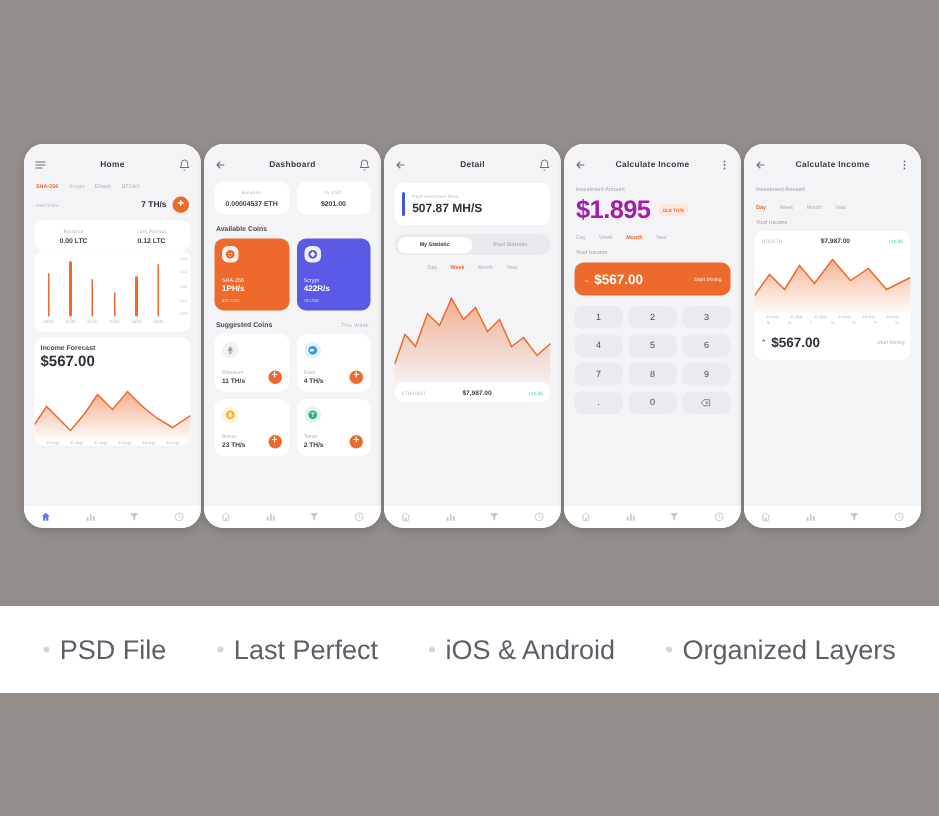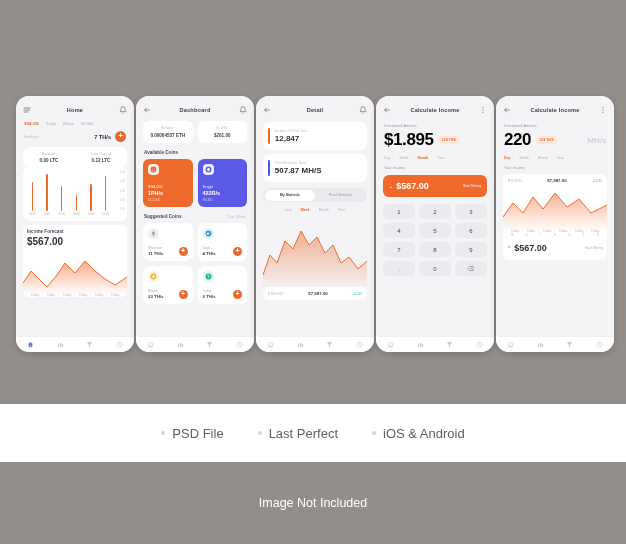--- a/index.html
+++ b/index.html
@@ -120,21 +120,21 @@
   .period span { font-size: 3.6px; color: #b0b0ba; }
   .period span.on { color: #ee6a2c; font-weight: bold; }
   .pair-row { display: flex; align-items: center; justify-content: space-between; padding: 4px 5px; }
   .pair-name { font-size: 3.2px; color: #b6b6c0; }
   .pair-val { font-size: 4.4px; font-weight: bold; color: #3b3b47; }
   .pair-chg { font-size: 3.2px; color: #3cc29a; }
 
   
   .inv-lbl { font-size: 3.8px; color: #9a9aa6; padding: 6px 1px 2px; }
   .inv-row { display: flex; align-items: center; gap: 5px; padding: 0 1px; }
-  .inv-amt { font-size: 17px; font-weight: bold; color: #000000; letter-spacing: -.4px; }
+  .inv-amt { font-size: 17px; font-weight: bold; color: #a21caf; letter-spacing: -.4px; }
   .badge { background: #fde8dc; color: #ee6a2c; font-size: 3.2px; font-weight: bold;
            border-radius: 3px; padding: 2px 3px; }
   .unit { font-size: 8px; color: #c2c2cc; margin-left: auto; }
   .period4 { display: flex; gap: 9px; padding: 6px 1px 4px; }
   .period4 span { font-size: 3.6px; color: #b0b0ba; }
   .period4 span.on { color: #ee6a2c; font-weight: bold; }
   .income-bar { background: #ee6a2c; border-radius: 6px; padding: 6px 6px;
                 display: flex; align-items: center; justify-content: space-between; margin-top: 3px; }
   .ib-left { display: flex; align-items: center; gap: 3px; }
   .ib-amt { font-size: 9px; font-weight: bold; color: #fff; }
@@ -162,21 +162,21 @@
   .navbar .ni { width: 7px; height: 7px; color: #c3c3cd; }
   .navbar .ni svg { width: 100%; height: 100%; display: block; }
   .navbar .ni.active { color: #5a7ae6; }
 
   
   .feat-band { position: absolute; left: 0; top: 404px; width: 626px; height: 58px;
                background: #ffffff; display: flex; align-items: center; justify-content: center;
                gap: 34px; }
   .feat { display: flex; align-items: center; gap: 7px; }
   .dot { width: 4px; height: 4px; border-radius: 50%; background: #d4d4d9; }
-  .feat-txt { font-size: 13px; color: #5e5e68; }
+  .feat-txt { font-size: 18px; color: #5e5e68; }
   .notice { position: absolute; left: 0; top: 462px; width: 626px; height: 82px;
             background: #948e8b; display: flex; align-items: center; justify-content: center; }
   .notice-txt { color: #ffffff; font-size: 12.5px; }
 </style>
 </head>
 <body>
 
 <div class="poster">
 
 
@@ -491,27 +491,20 @@
             </span>
           <span class="hdr-title">Detail</span>
           <span class="ic">
               <svg viewBox="0 0 24 24" fill="none" stroke="currentColor" stroke-width="2">
                 <path d="M18 8a6 6 0 10-12 0c0 7-3 9-3 9h18s-3-2-3-9"></path>
                 <path d="M13.7 21a2 2 0 01-3.4 0"></path>
               </svg>
             </span>
         </div>
 
-        <div class="card stat-card">
-          <div class="stat-bar" style="background:#ee6a2c"></div>
-          <div>
-            <div class="lbl-mini">Income Of Past Year</div>
-            <div class="stat-val">12,847</div>
-          </div>
-        </div>
 
         <div class="card stat-card">
           <div class="stat-bar" style="background:#3b5bdb"></div>
           <div>
             <div class="lbl-mini">Pool Hashrate Now</div>
             <div class="stat-val">507.87 MH/S</div>
           </div>
         </div>
 
         <div class="toggle">
@@ -672,25 +665,20 @@
           <span class="ic">
               <svg viewBox="0 0 24 24" fill="currentColor">
                 <circle cx="12" cy="5" r="1.8"></circle>
                 <circle cx="12" cy="12" r="1.8"></circle>
                 <circle cx="12" cy="19" r="1.8"></circle>
               </svg>
             </span>
         </div>
 
         <div class="inv-lbl">Investment Amount</div>
-        <div class="inv-row">
-          <span class="inv-amt">220</span>
-          <span class="badge">12.8 TH/S</span>
-          <span class="unit">MH/s</span>
-        </div>
 
         <div class="period4">
           <span class="on">Day</span>
           <span>Week</span>
           <span>Month</span>
           <span>Year</span>
         </div>
 
         <div class="inv-lbl" style="padding-top:2px">Your Income</div>
 
@@ -773,19 +761,20 @@
       <span class="feat-txt">PSD File</span>
     </div>
     <div class="feat">
       <span class="dot"></span>
       <span class="feat-txt">Last Perfect</span>
     </div>
     <div class="feat">
       <span class="dot"></span>
       <span class="feat-txt">iOS &amp; Android</span>
     </div>
+    <div class="feat">
+      <span class="dot"></span>
+      <span class="feat-txt">Organized Layers</span>
+    </div>
   </div>
 
-  <div class="notice">
-    <span class="notice-txt">Image Not Included</span>
-  </div>
 
 </div>
 
 </body></html>

